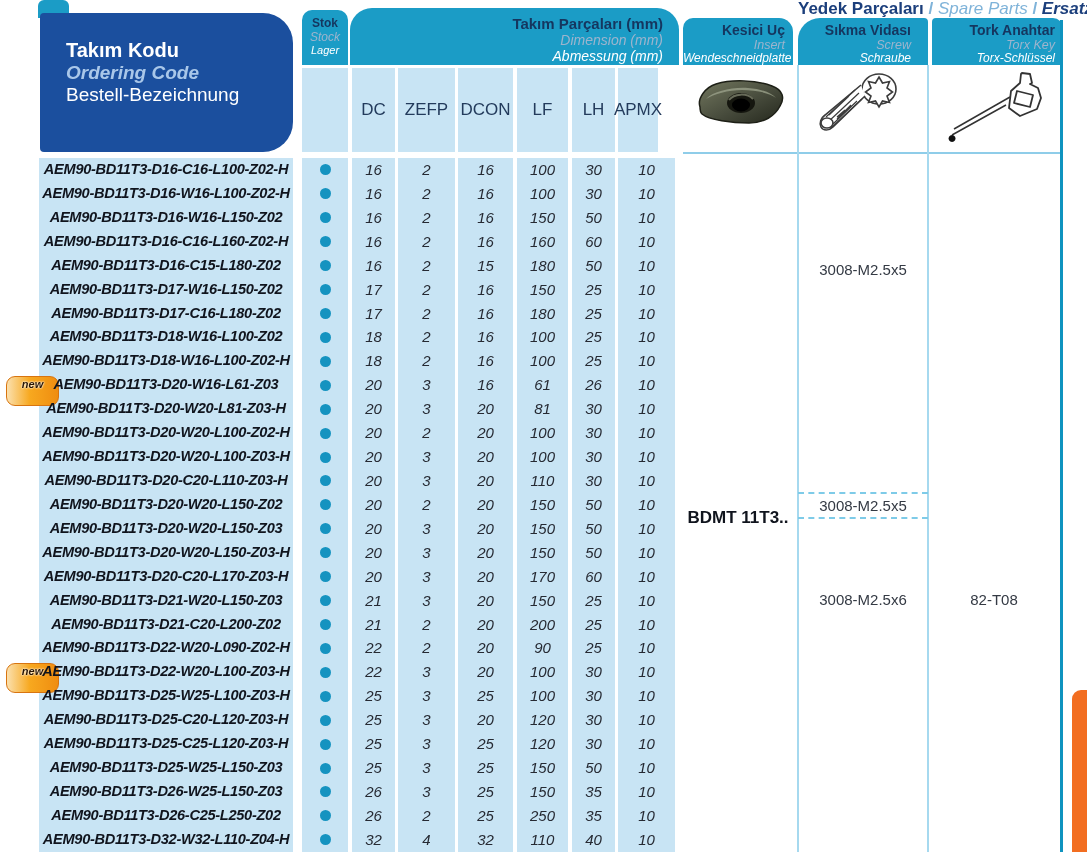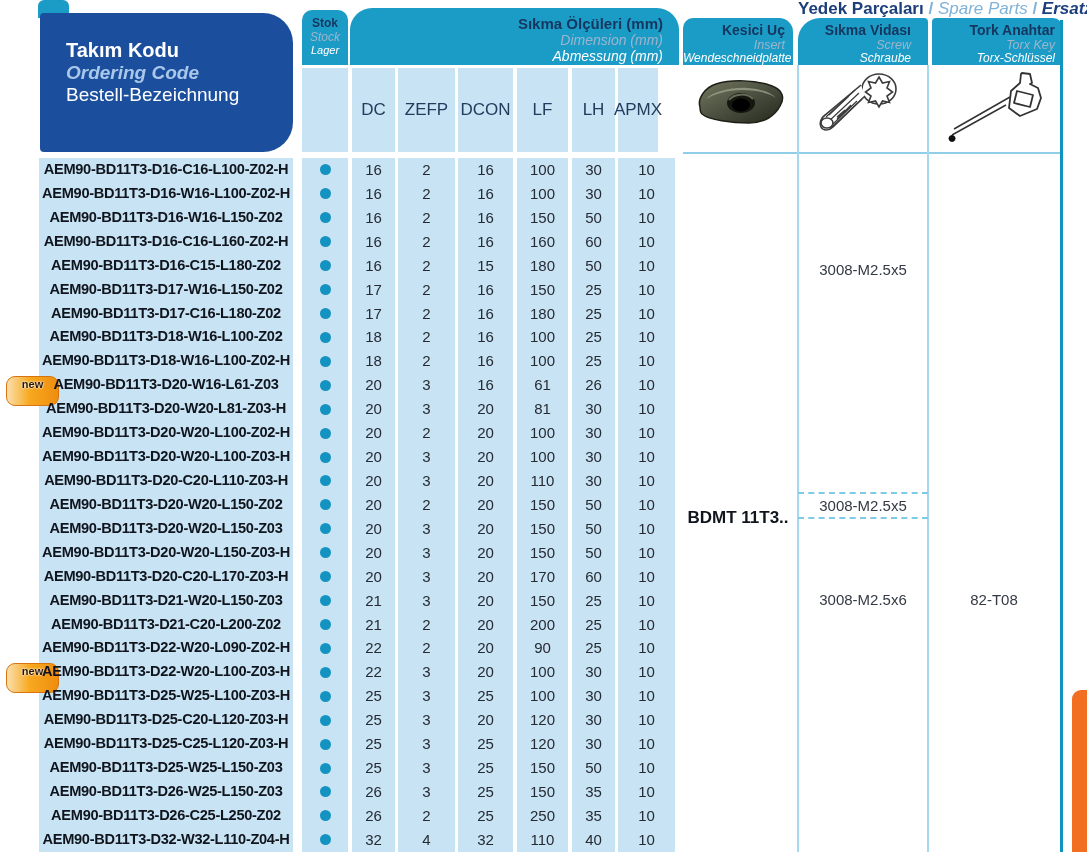--- a/index.html
+++ b/index.html
@@ -50,21 +50,21 @@
           font-size:17px;color:#233b5c;}
   .stok-cell{left:302px;width:46px;}
 
   
   .img-cell{position:absolute;top:65px;height:87px;}
 
   
   .body{position:absolute;left:0;top:158px;width:1087px;height:694px;}
   .strip{position:absolute;top:0;bottom:0;background:#c8e4f4;}
   .rows{position:absolute;left:0;top:0;width:1087px;height:694px;}
-  .row{position:relative;height:23.931px;}
+  .row{position:relative;height:23.931px;font-style:italic;}
   .cell{position:absolute;top:0;height:100%;text-align:center;
         font-size:15px;line-height:23.9px;color:#262a33;}
   .code{font-weight:bold;color:#10141d;font-size:14.6px;letter-spacing:-0.3px;white-space:nowrap;}
   .c-code{left:39px;width:254px}
   .c-dc{left:352px;width:43px}.c-zefp{left:398px;width:57px}
   .c-dcon{left:458px;width:55px}.c-lf{left:517px;width:51px}
   .c-lh{left:572px;width:43px}.c-apmx{left:618px;width:57px}
   .dot{position:absolute;left:302px;width:46px;top:0;height:100%;
        display:flex;align-items:center;justify-content:center;}
   .dot::after{content:"";width:11px;height:11px;border-radius:50%;background:#1593c0;}
@@ -106,21 +106,21 @@
   </div>
 
   <div class="teal-box stok-header">
     <div class="h1">Stok</div>
     <div class="h2">Stock</div>
     <div class="h3">Lager</div>
   </div>
   <div class="stok-cell"></div>
 
   <div class="teal-box dims-header">
-    <div class="h1">Sıkma Ölçüleri (mm)</div>
+    <div class="h1">Takım Parçaları (mm)</div>
     <div class="h2">Dimension (mm)</div>
     <div class="h3">Abmessung (mm)</div>
   </div>
   <div id="dim-heads">
       <div class="dimhead" style="left: 352px; width: 43px;">DC</div>
       <div class="dimhead" style="left: 398px; width: 57px;">ZEFP</div>
       <div class="dimhead" style="left: 458px; width: 55px;">DCON</div>
       <div class="dimhead" style="left: 517px; width: 51px;">LF</div>
       <div class="dimhead" style="left: 572px; width: 43px;">LH</div>
       <div class="dimhead" style="left: 618px; width: 40px;">APMX</div>

